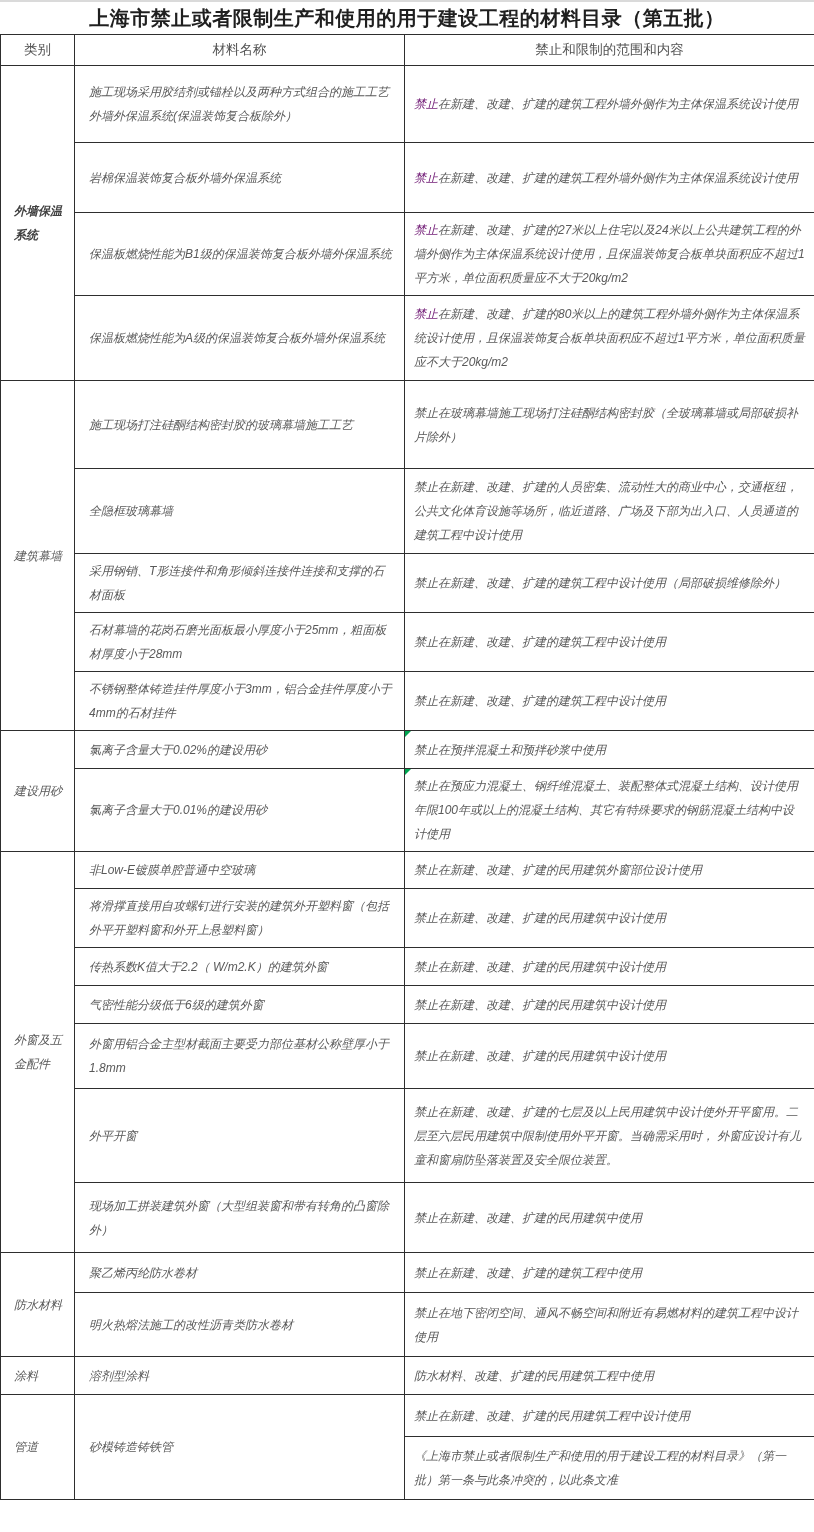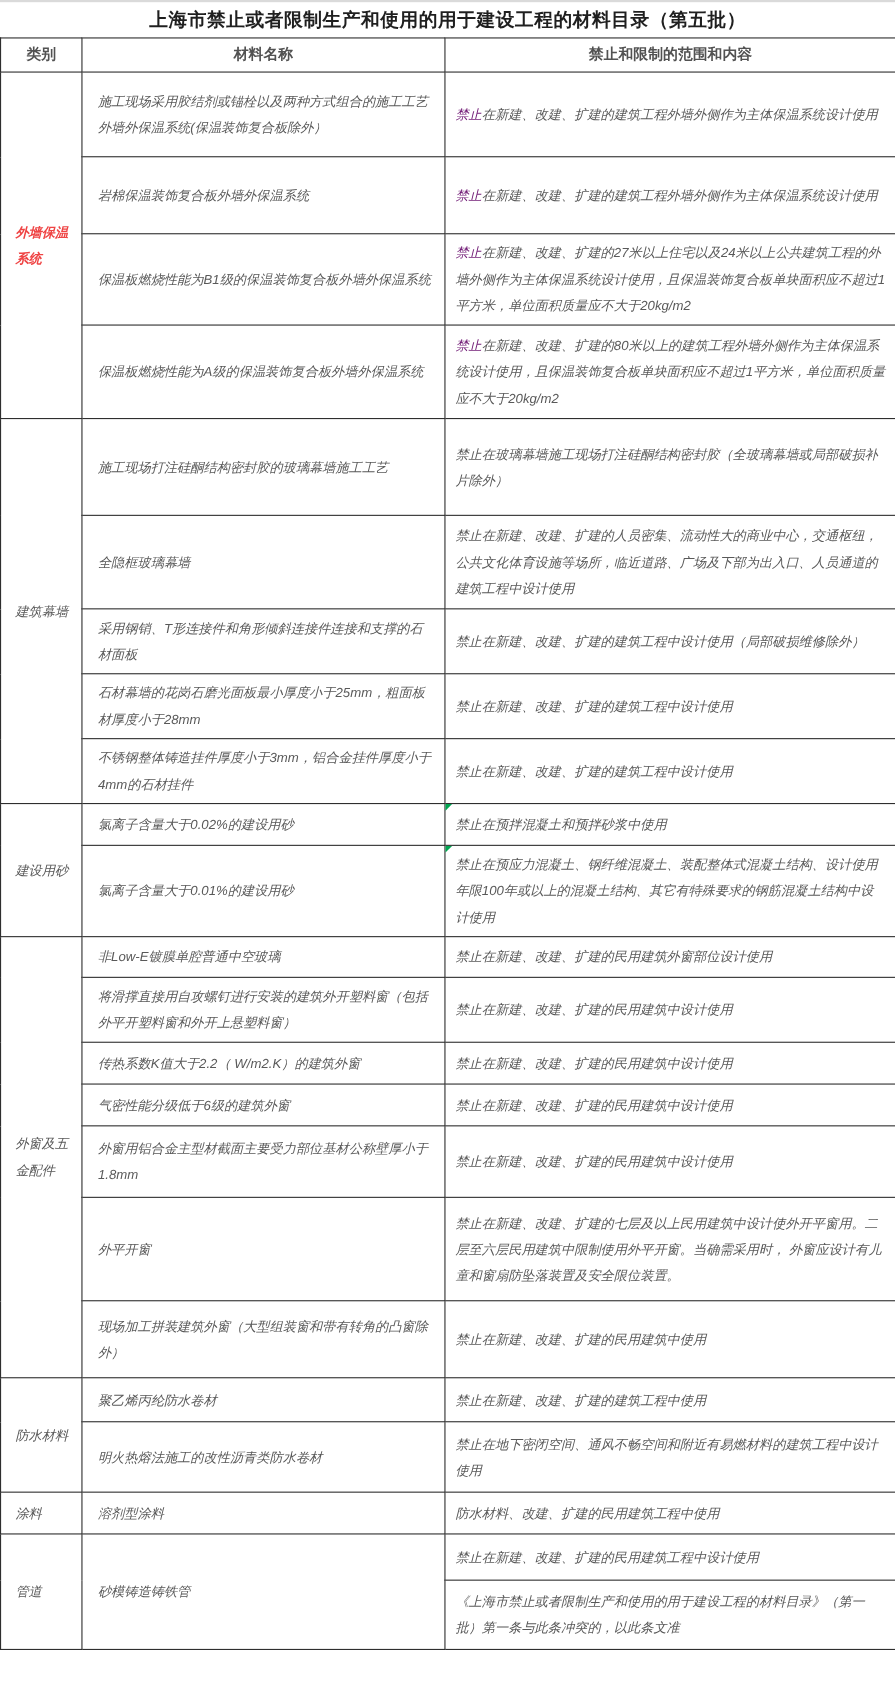--- a/index.html
+++ b/index.html
@@ -5,32 +5,32 @@
   * { margin:0; padding:0; box-sizing:border-box; }
   html,body { background:#ffffff; }
   .page {
     width:814px; min-height:1532px; background:#ffffff;
     font-family:"Liberation Sans", sans-serif;
   }
   .title-bar {
     height:34px; border-top:2px solid #dadada;
     display:flex; align-items:center; justify-content:center;
   }
-  .title-text { font-size:17px; font-weight:700; color:#1f1f1f; letter-spacing:0.5px; }
+  .title-text { font-size:20px; font-weight:700; color:#1f1f1f; letter-spacing:0.5px; }
   table.materials { width:814px; border-collapse:collapse; table-layout:fixed; }
   table.materials th {
     border:1px solid #2e2e2e; height:31px;
-    font-size:13.5px; font-weight:700; color:#525252; text-align:center;
+    font-size:13.5px; font-weight:400; color:#525252; text-align:center;
   }
   table.materials td {
     border:1px solid #2e2e2e; vertical-align:middle;
     font-size:12px; color:#595959; line-height:2.0; word-break:break-all;font-style:italic;
   }
   td.cat  { padding:4px 8px 4px 13px; }
-  td.cat.cat-blue { color:#ef4444; font-weight:700; }
+  td.cat.cat-blue { color:#404040; font-weight:700; }
   td.mat  { padding:5px 12px 5px 14px; }
   td.res  { padding:5px 8px 5px 9px; position:relative; }
   .red    { color:#701a75; }
   .corner {
     position:absolute; top:0; left:0; width:0; height:0;
     border-top:6px solid #00A550; border-right:6px solid transparent;
   }
 </style>
 </head>
 <body>

